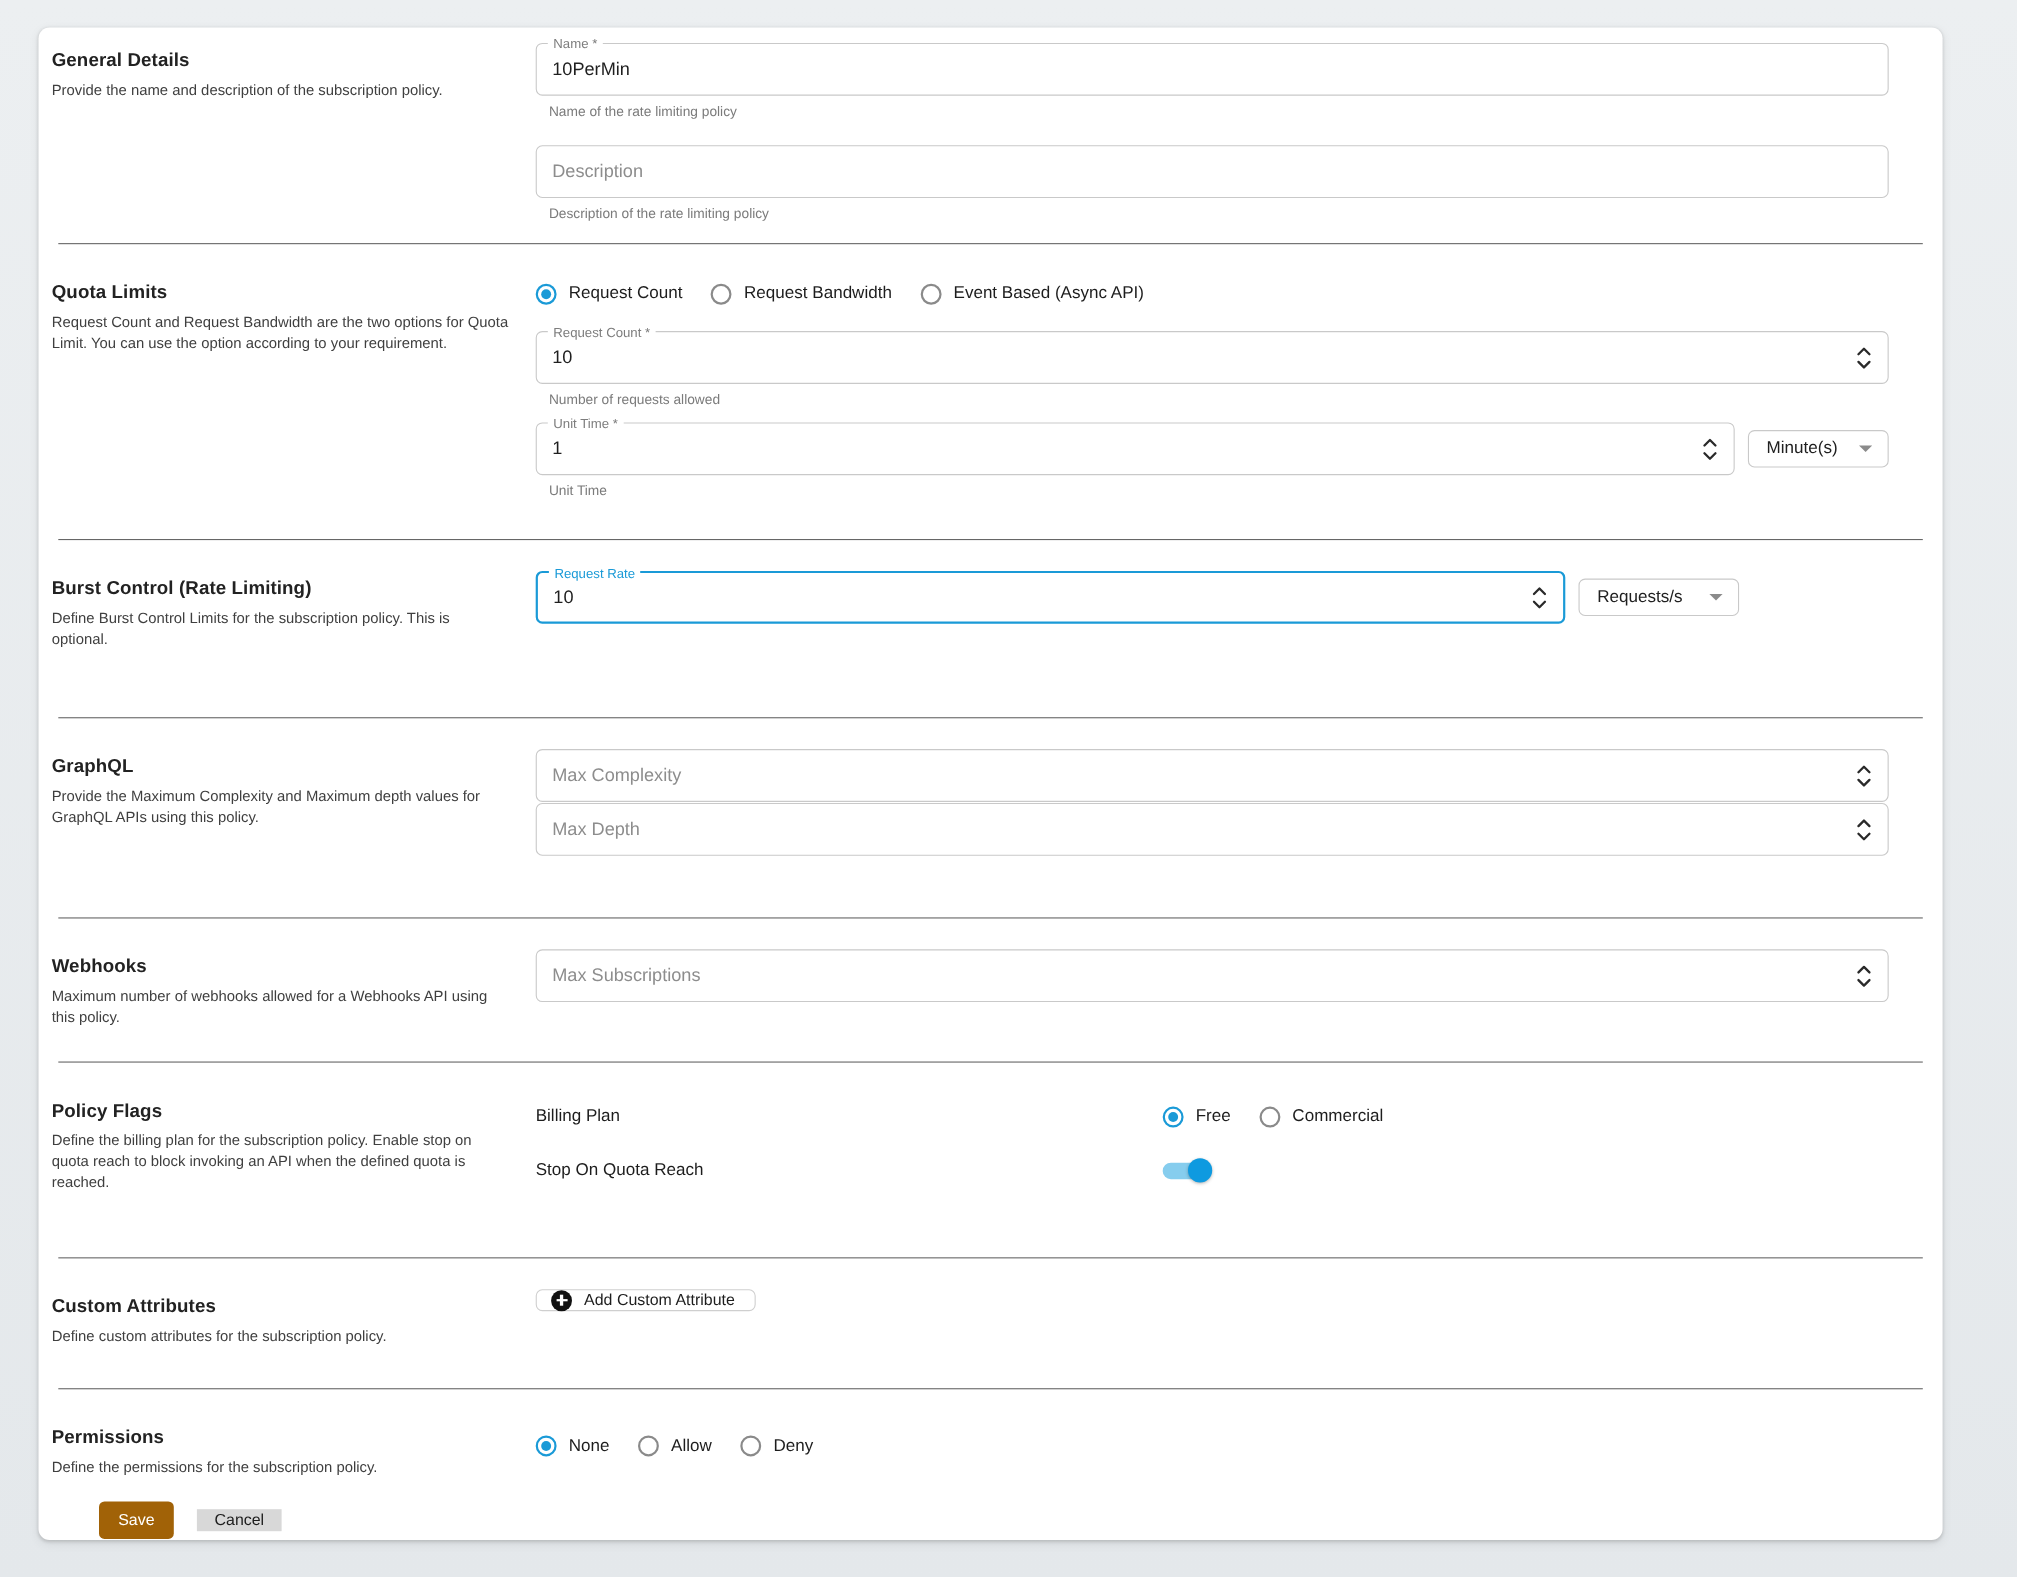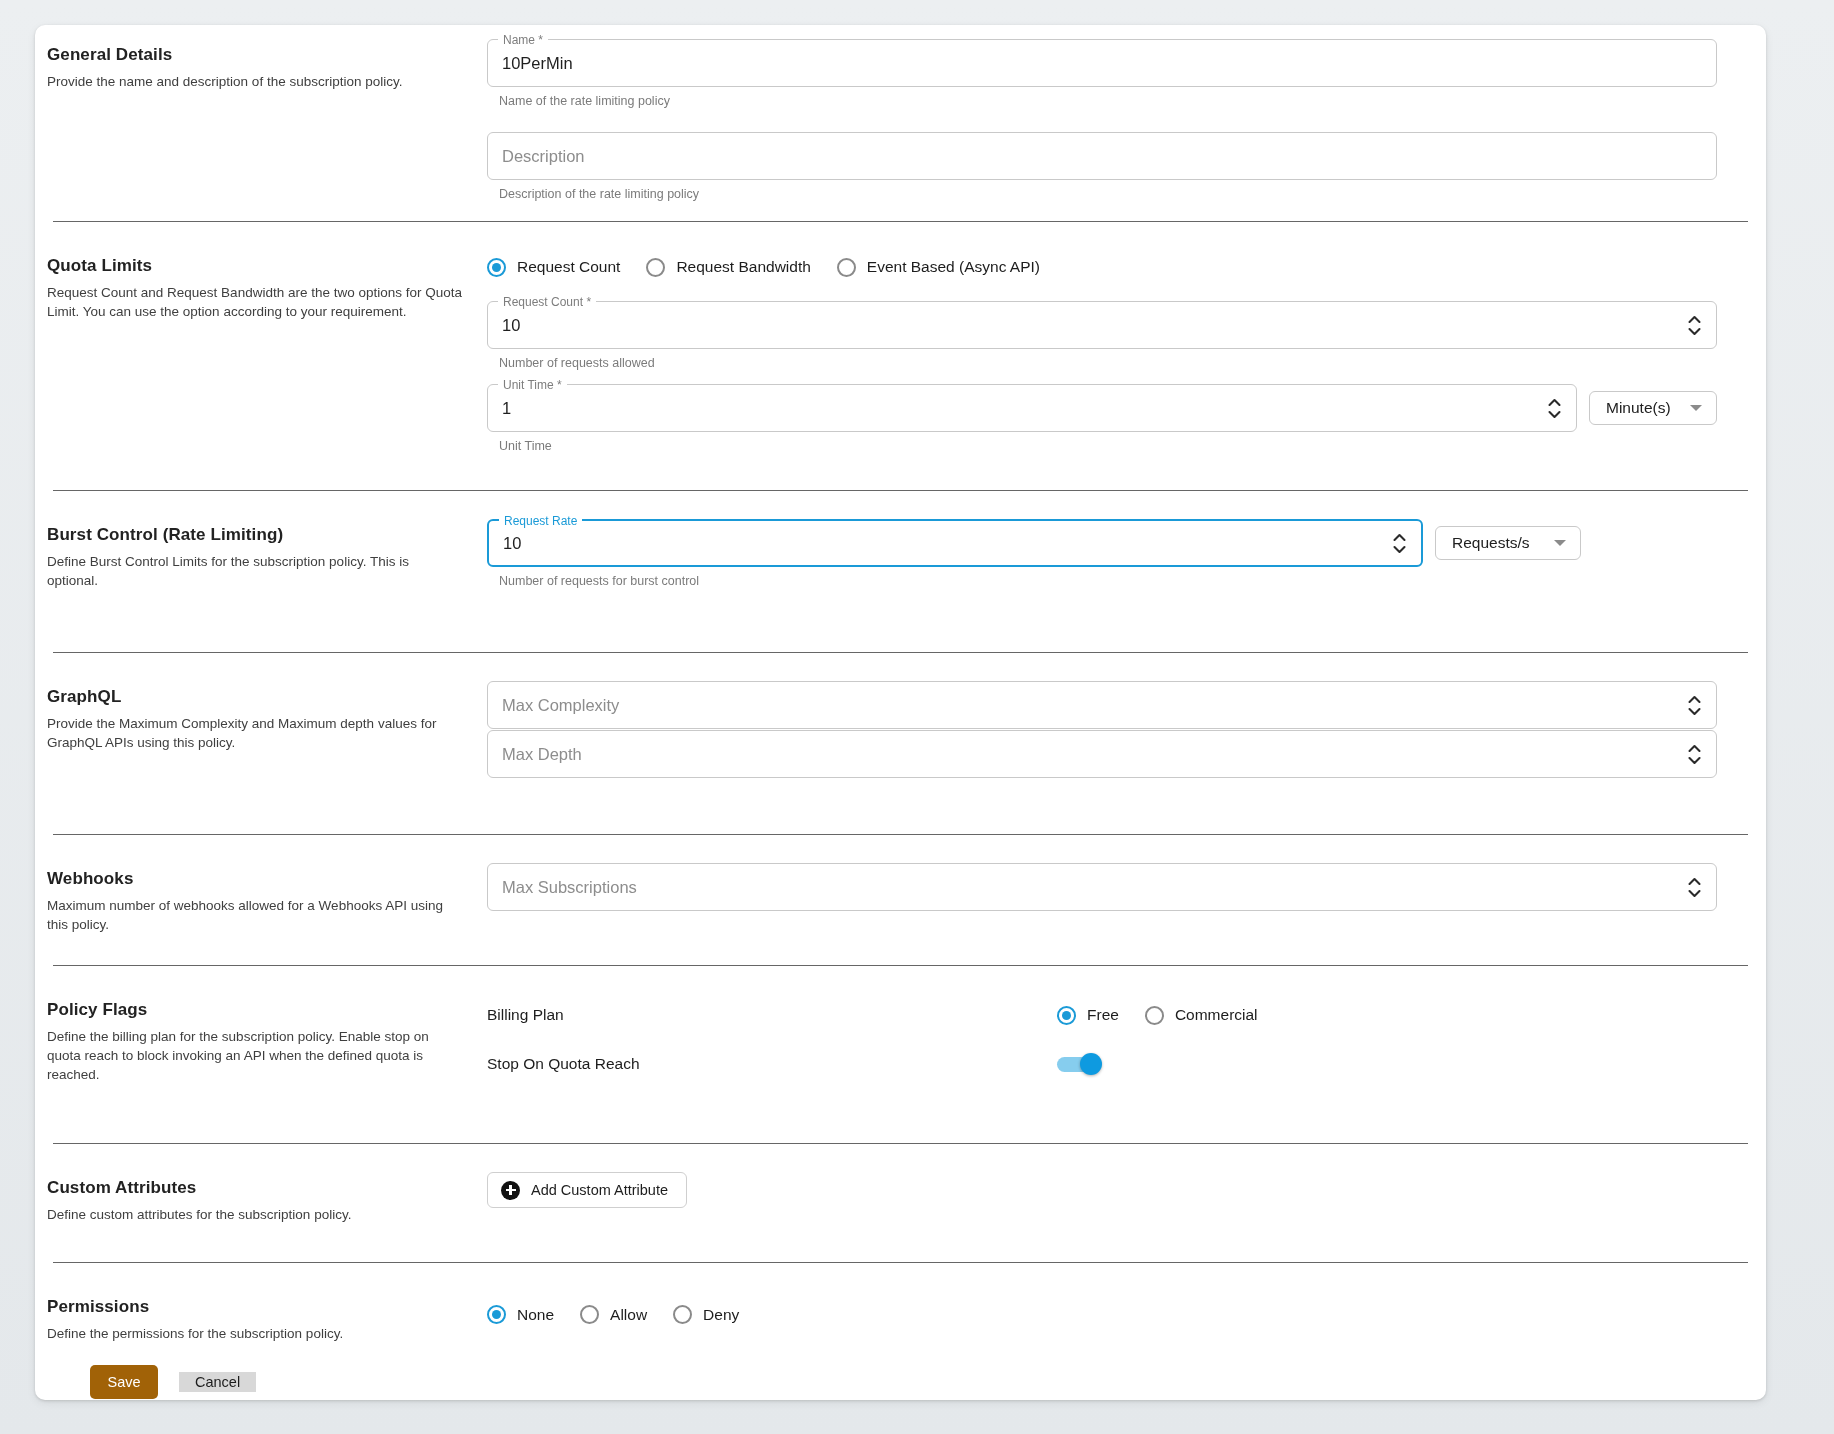--- a/index.html
+++ b/index.html
@@ -194,21 +194,21 @@
     font-size: 15.5px;
     color: #1d1d1d;
     width: 570px;
     flex: 0 0 570px;
   }
 
   
   .btn-outline {
     display: inline-flex;
     align-items: center;
-    height: 36px;
+    height: 20px;
     padding: 0 18px 0 13px;
     border: 1px solid #cfcfcf;
     border-radius: 6px;
     background: #fff;
     font-size: 14.5px;
     color: #1d1d1d;
     cursor: pointer;
   }
   .plus-icon {
     width: 19px; height: 19px;
@@ -381,21 +381,20 @@
                       <path d="M1.5 2 L6.5 7 L11.5 2" stroke="#2a2a2a" stroke-width="2.1" fill="none" stroke-linecap="round" stroke-linejoin="round"></path>
                     </svg>
                   </span>
               </span>
             </div>
             <div class="selectbox" style="margin-left:12px;width:146px;">
               <span>Requests/s</span>
               <span class="caret"></span>
             </div>
           </div>
-          <div class="helper">Number of requests for burst control</div>
         </div>
       </div>
     </div>
 
     <div class="divider"></div>
 
     <div class="section" style="padding-top:28px;height:181px;">
       <div class="sec-left">
         <h2 class="sec-title">GraphQL</h2>
         <p class="sec-desc">Provide the Maximum Complexity and Maximum depth values for GraphQL APIs using this policy.</p>

